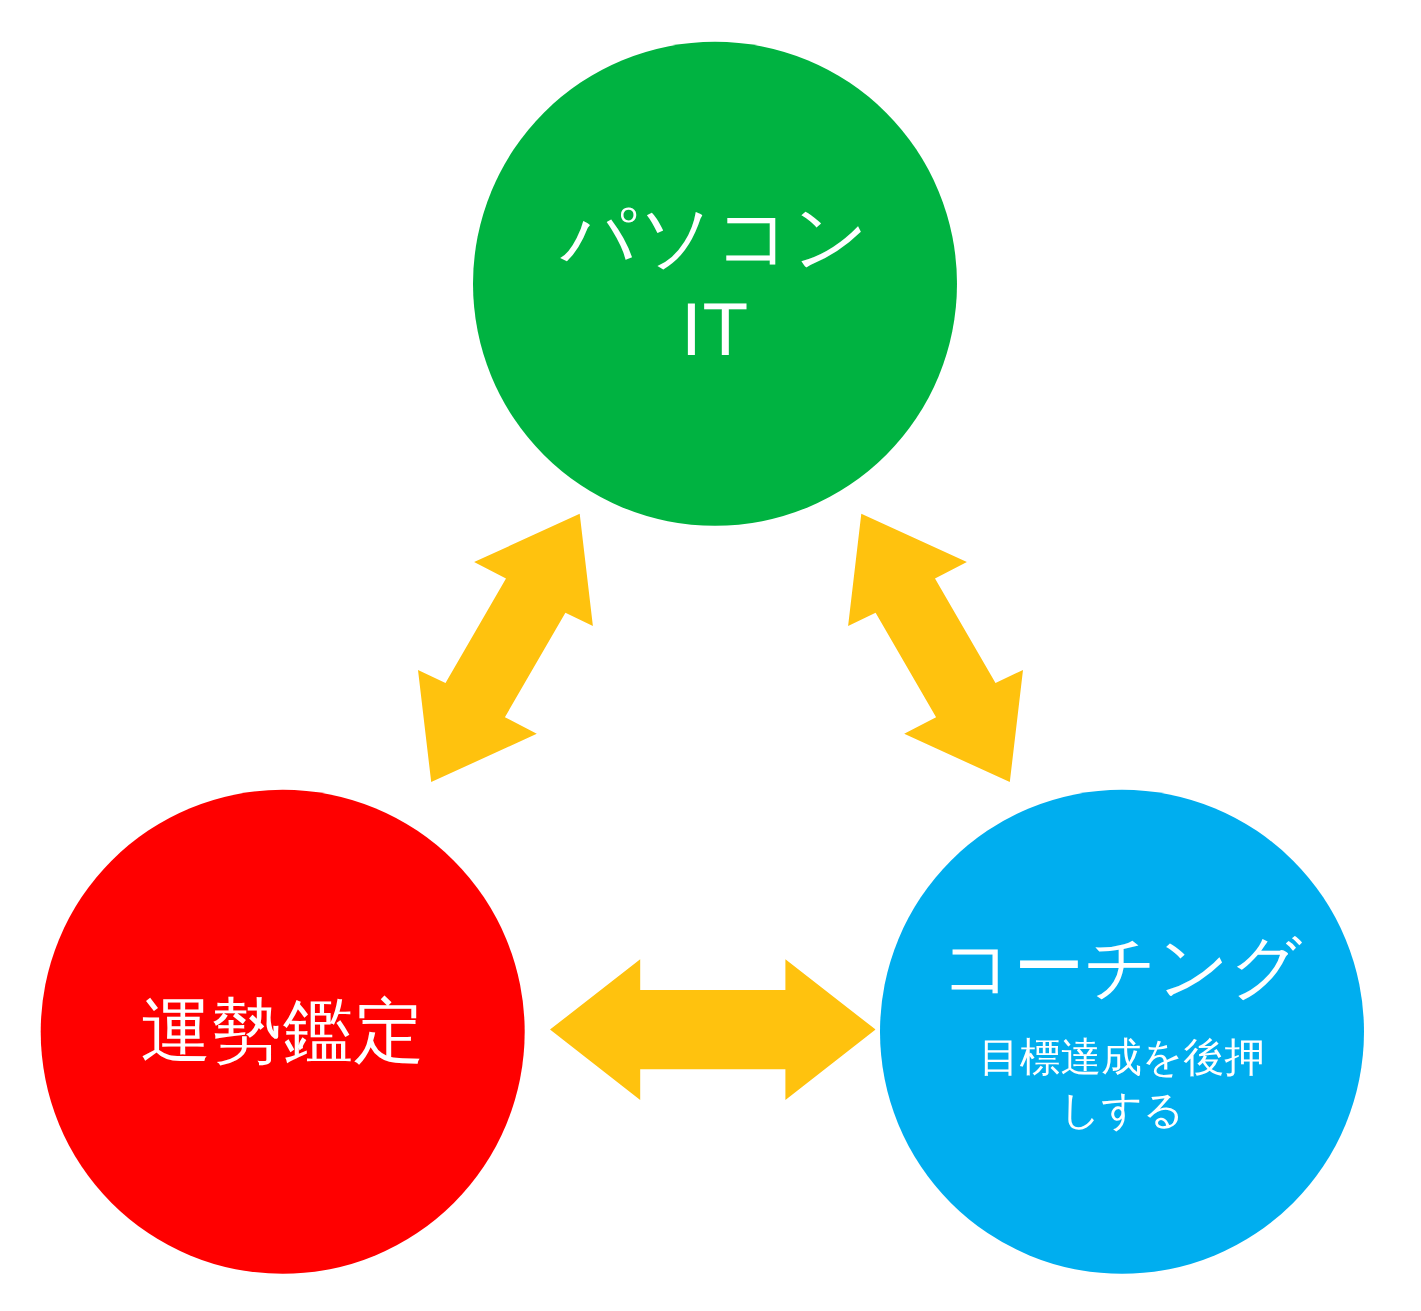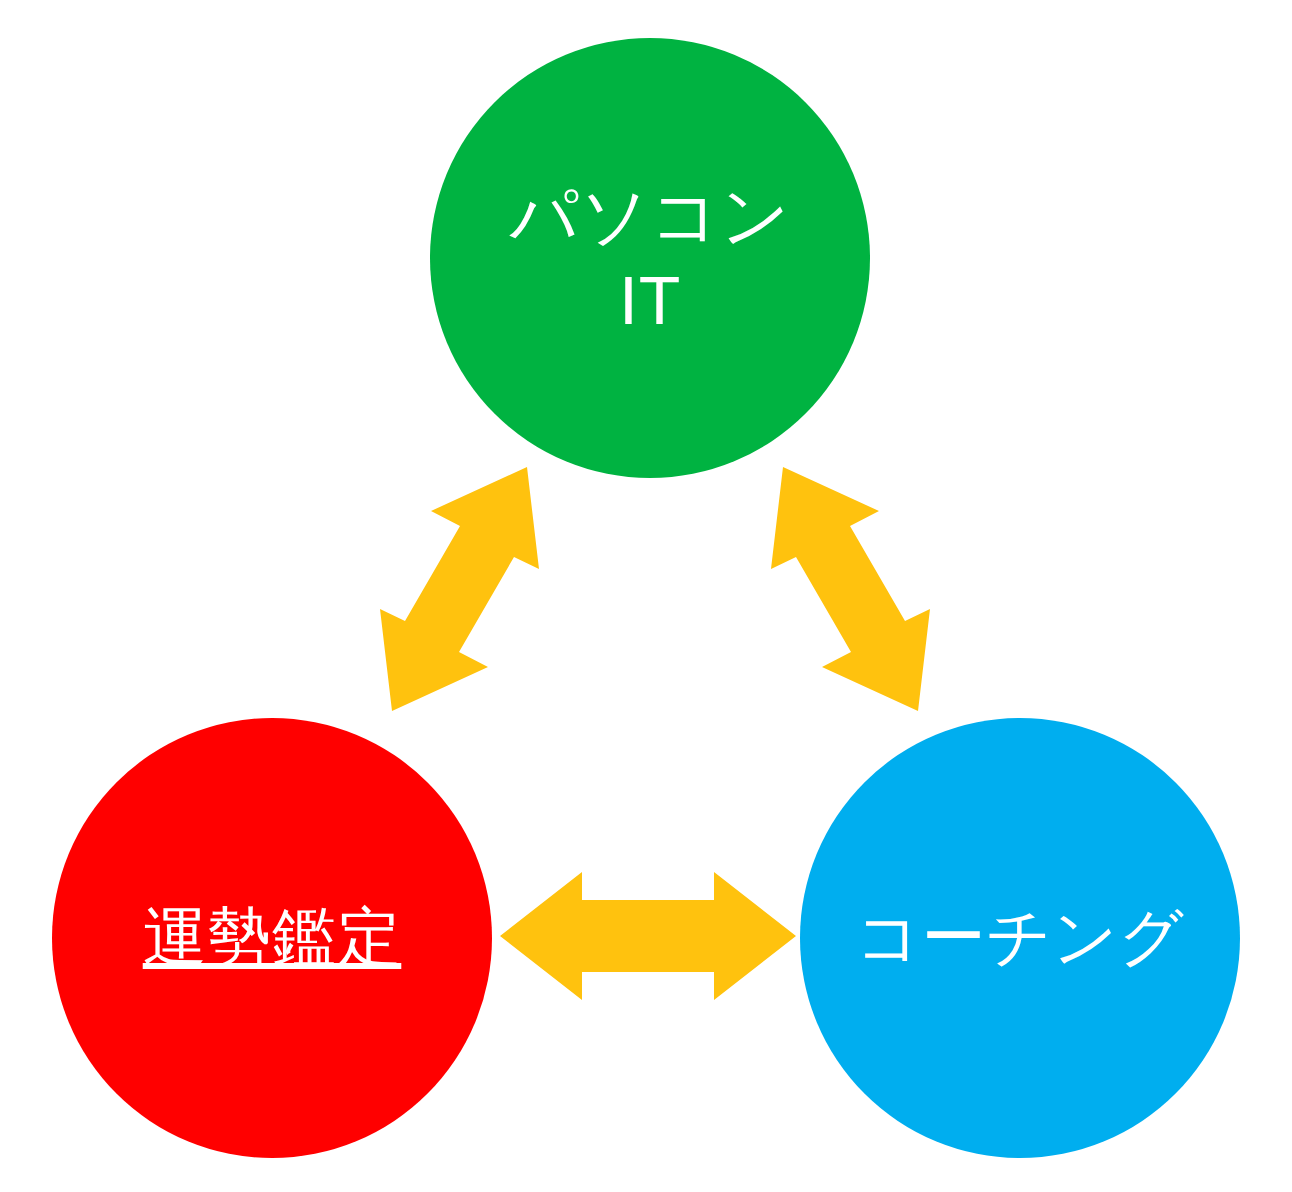--- a/index.html
+++ b/index.html
@@ -60,26 +60,25 @@
     top: 38px;
     width: 440px;
     height: 440px;
     background: var(--c-green, #00b341);
   }
   #node-pc .node-title {
     font-size: 68px;
   }
 
   #node-fortune {
-    left: 52px;
+    left: 37px;
     top: 718px;
     width: 440px;
     height: 440px;
     background: var(--c-red, #ff0000);
-    text-decoration: underline;
   }
 
   #node-coaching {
     left: 800px;
     top: 718px;
     width: 440px;
     height: 440px;
     background: var(--c-blue, #00aeef);
   }
 
@@ -102,20 +101,21 @@
     <div class="node-title two-line">パソコン
 IT</div>
   </div>
 
   <div class="node-circle" id="node-fortune">
     <div class="node-title">運勢鑑定</div>
   </div>
 
   <div class="node-circle" id="node-coaching">
     <div class="node-title">コーチング</div>
+    <div class="node-subtitle">目標達成を後押しする</div>
   </div>
 
   <div class="arrow" id="arrow-left">
     <svg viewBox="0 0 220 255" width="220" height="255">
       <polygon fill="#ffc20e" points="172,5 184,107 159,95 104,190 133,205 37,249 25,147 50,159 105,64 76,49"></polygon>
     </svg>
   </div>
 
   <div class="arrow" id="arrow-right">
     <svg viewBox="0 0 220 255" width="220" height="255">

